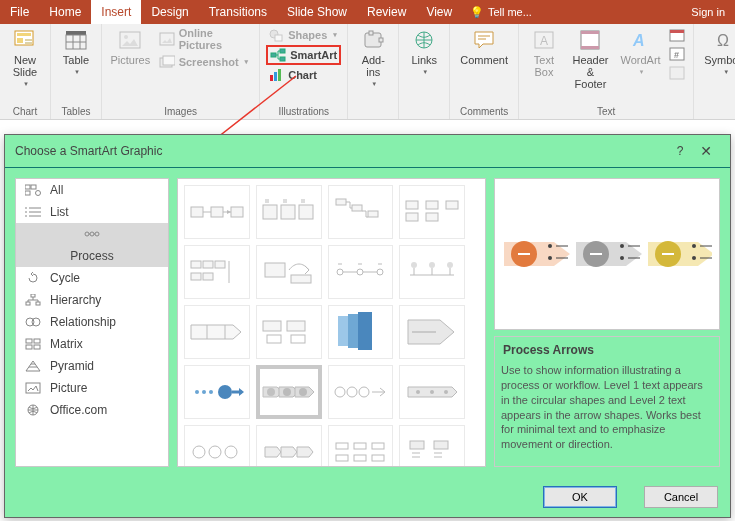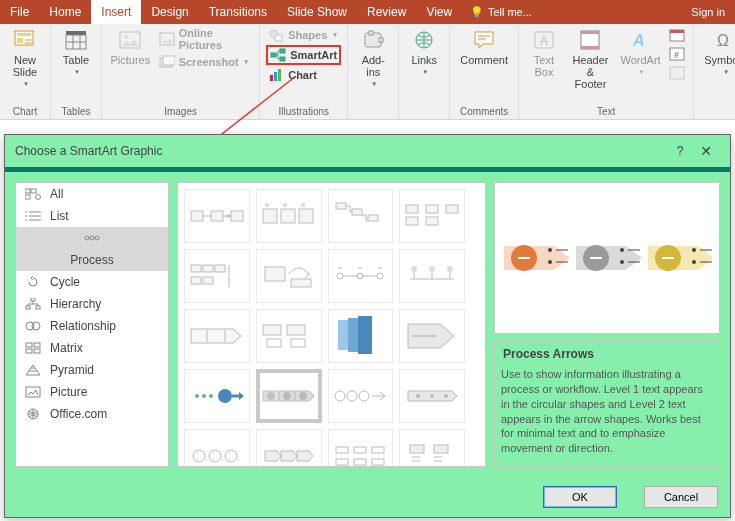--- a/index.html
+++ b/index.html
@@ -31,21 +31,21 @@
 
 
 .arrow-line { position:absolute; pointer-events:none; }
 
 
 .dialog { position: absolute; left: 4px; top: 134px; width: 727px; height: 384px; background: #86efac; border: 1px solid #666; box-shadow: 0 3px 10px rgba(0,0,0,.25); display:flex; flex-direction:column; }
 .dlg-title { height: 32px; display:flex; align-items:center; padding: 0 10px; font-size: 12px; position:relative; }
 .dlg-title .ttxt { flex:1; }
 .dlg-title .help { width: 24px; text-align:center; cursor:pointer; }
 .dlg-title .close { width: 28px; text-align:center; font-size: 14px; cursor:pointer; }
-.dlg-body { flex:1; display:flex; border-top: 5px solid #0f766e; padding: 10px; gap: 8px; min-height:0; }
+.dlg-body { flex:1; display:flex; border-top: 1px solid #0f766e; padding: 10px; gap: 8px; min-height:0; }
 .catlist { width: 154px; border:1px solid #c9c9c9; background:#fff; overflow:auto; }
 .catitem { display:flex; align-items:center; gap:8px; padding: 4px 8px; cursor:pointer; font-size: 12px; color:#444; }
 .catitem.sel { background:#d9d9d9;flex-direction:column; }
 .catitem .ci { width:18px; height:14px; display:flex; align-items:center; justify-content:center; color:#666; }
 
 .gallery { flex:1; border:1px solid #c9c9c9; background:#fff; position:relative; overflow:hidden; }
 .gallery-inner { position:absolute; inset:0 14px 0 0; overflow-y:scroll; padding:6px; display:grid; grid-template-columns: repeat(4, 1fr); gap:6px; }
 .thumb { height: 54px; border:1px solid #eaeaea; display:flex; align-items:center; justify-content:center; cursor:pointer; background:#fff; }
 .thumb.sel { border: 4px solid #c9c9c9; }
 .gallery::-webkit-scrollbar { width:14px; }

